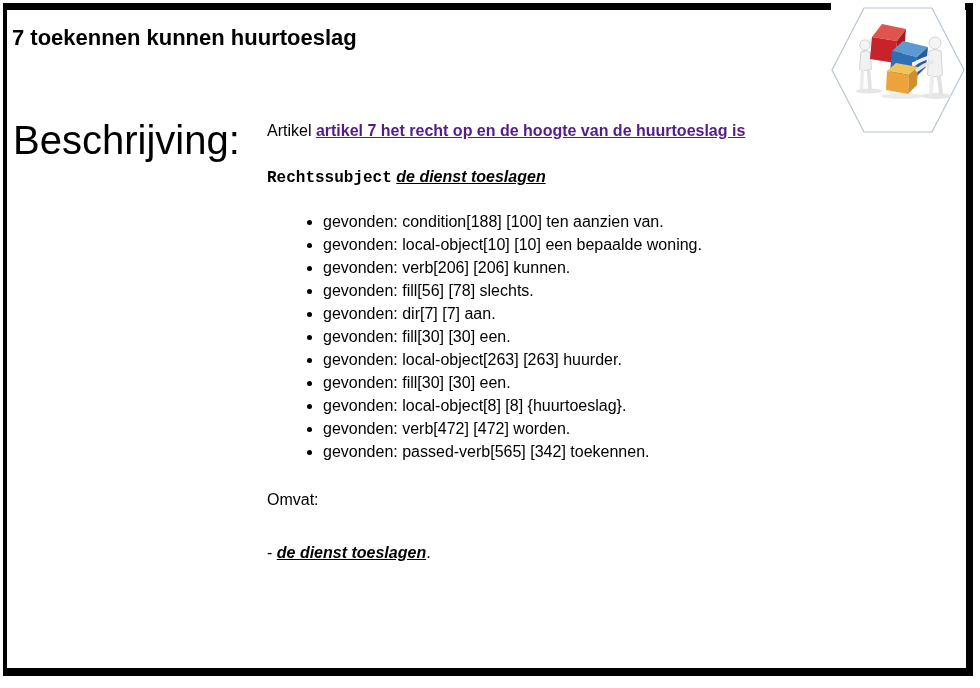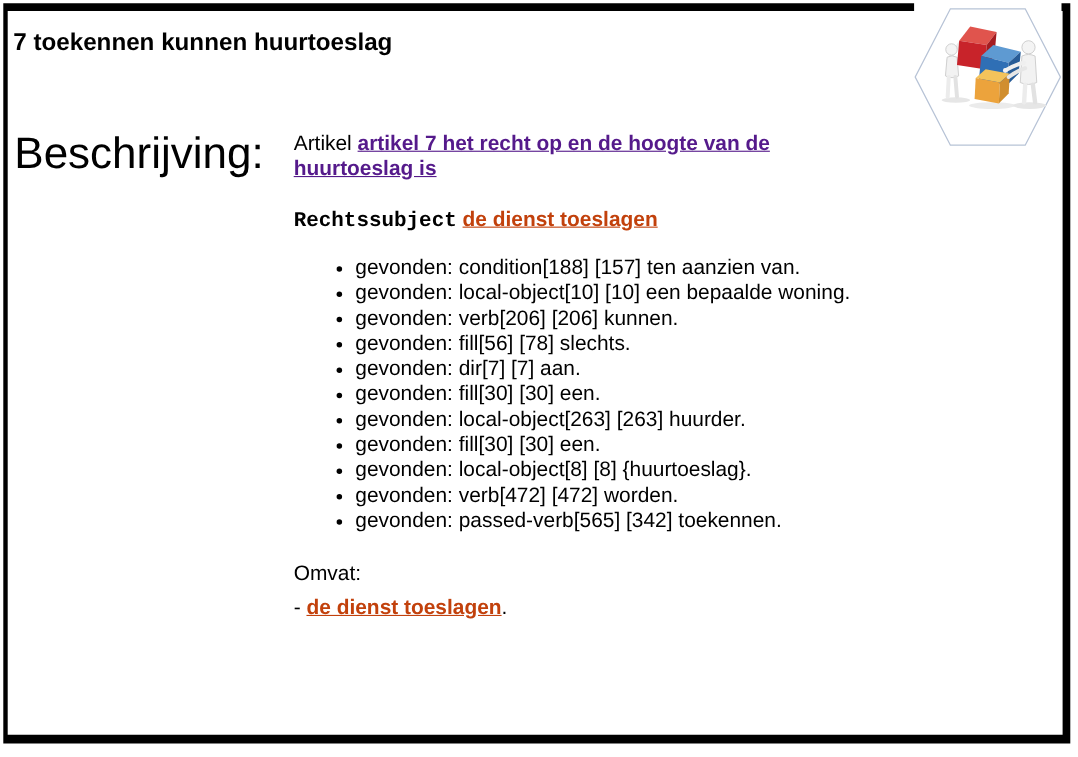--- a/index.html
+++ b/index.html
@@ -25,32 +25,32 @@
     white-space: nowrap;
   }
   .desc-label {
     position: absolute; left: 13px; top: 118px;
     font-size: 40px; font-weight: normal;
     white-space: nowrap;
   }
   .content {
     position: absolute; left: 267px; top: 119px;
     width: 537px;
-    font-size: 19px; line-height: 23px;
+    font-size: 16px; line-height: 23px;
   }
   .content a { font-weight: bold; text-decoration: underline; cursor: pointer; }
   a.visited { color: #551A8B; }
-  a.blue { color: #c2410c; }
+  a.blue { color: #000000; font-style: italic; }
   .bold { font-weight: bold; font-family: Liberation Mono, monospace; }
   .rechtssubject { margin-top: 23px; }
   .tekst-label { margin-top: 23px; }
   ul.fragments { margin: 20px 0 0 0; padding-left: 56px; list-style-type: disc; }
   ul.fragments li { line-height: 23px; }
   .omvat { margin-top: 25px; }
-  .final-line { margin-top: 8px; }
+  .final-line { margin-top: 30px; }
   .logo {
     position: absolute; left: 831px; top: 0;
     width: 134px; height: 142px;
     background: #ffffff;
   }
   .logo svg { display: block; }
 </style>
 </head>
 <body>
 
@@ -60,21 +60,21 @@
 
 <div class="desc-label">Beschrijving:</div>
 
 <div class="content">
   <div><span>Artikel</span> <a class="visited">artikel 7 het recht op en de hoogte van de huurtoeslag is</a></div>
 
   <div class="rechtssubject"><span class="bold">Rechtssubject</span> <a class="blue">de dienst toeslagen</a></div>
 
 
   <ul class="fragments">
-    <li>gevonden: condition[188] [157] ten aanzien van.</li>
+    <li>gevonden: condition[188] [100] ten aanzien van.</li>
     <li>gevonden: local-object[10] [10] een bepaalde woning.</li>
     <li>gevonden: verb[206] [206] kunnen.</li>
     <li>gevonden: fill[56] [78] slechts.</li>
     <li>gevonden: dir[7] [7] aan.</li>
     <li>gevonden: fill[30] [30] een.</li>
     <li>gevonden: local-object[263] [263] huurder.</li>
     <li>gevonden: fill[30] [30] een.</li>
     <li>gevonden: local-object[8] [8] {huurtoeslag}.</li>
     <li>gevonden: verb[472] [472] worden.</li>
     <li>gevonden: passed-verb[565] [342] toekennen.</li>

